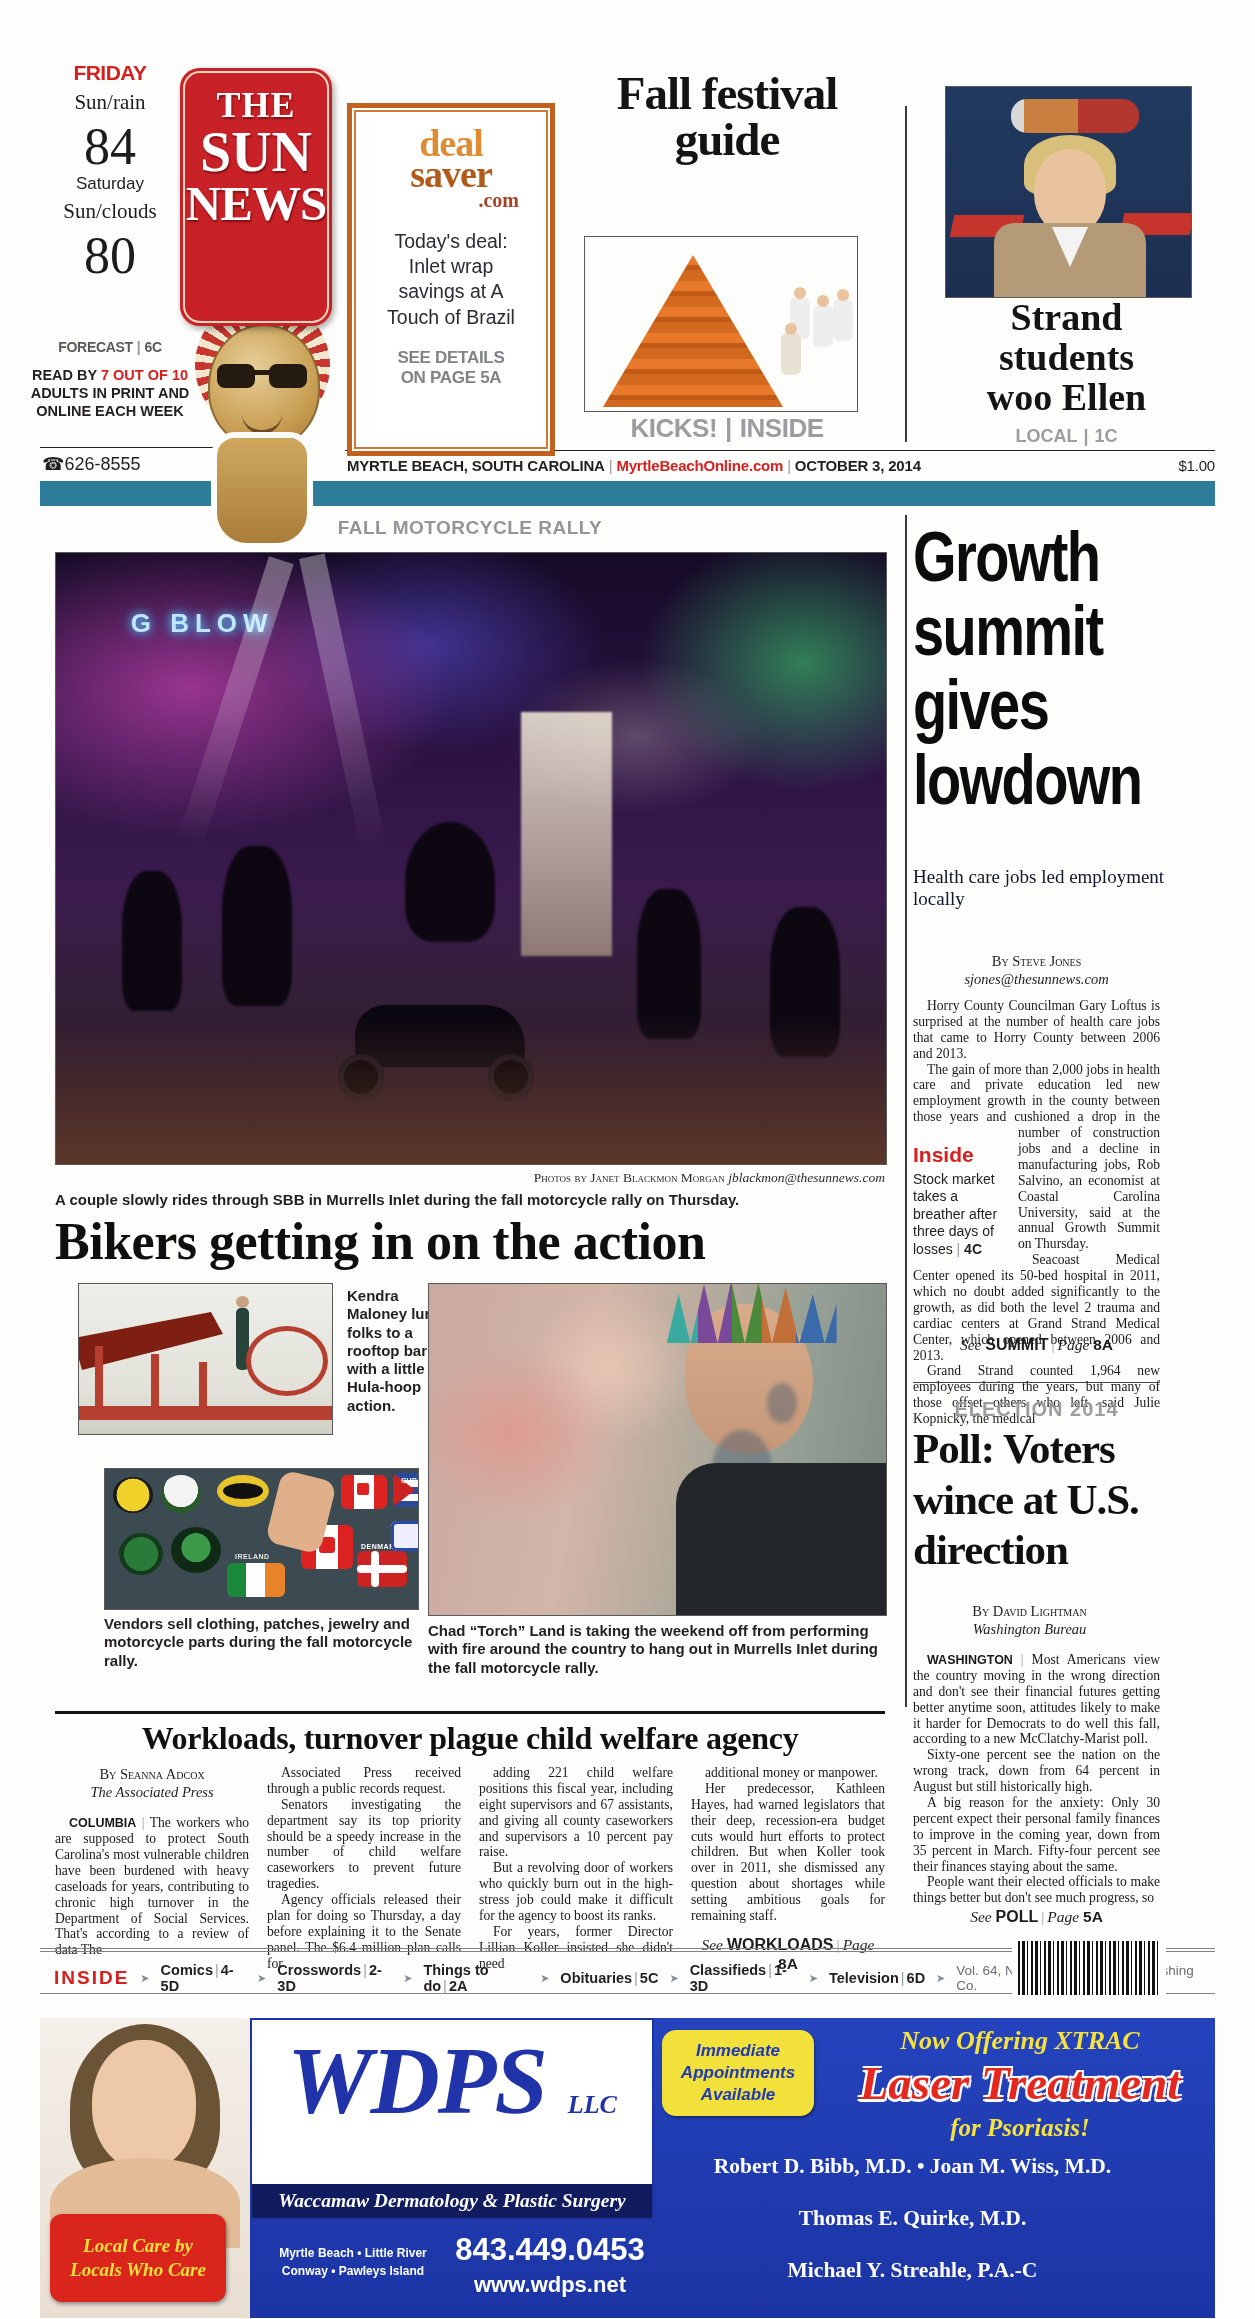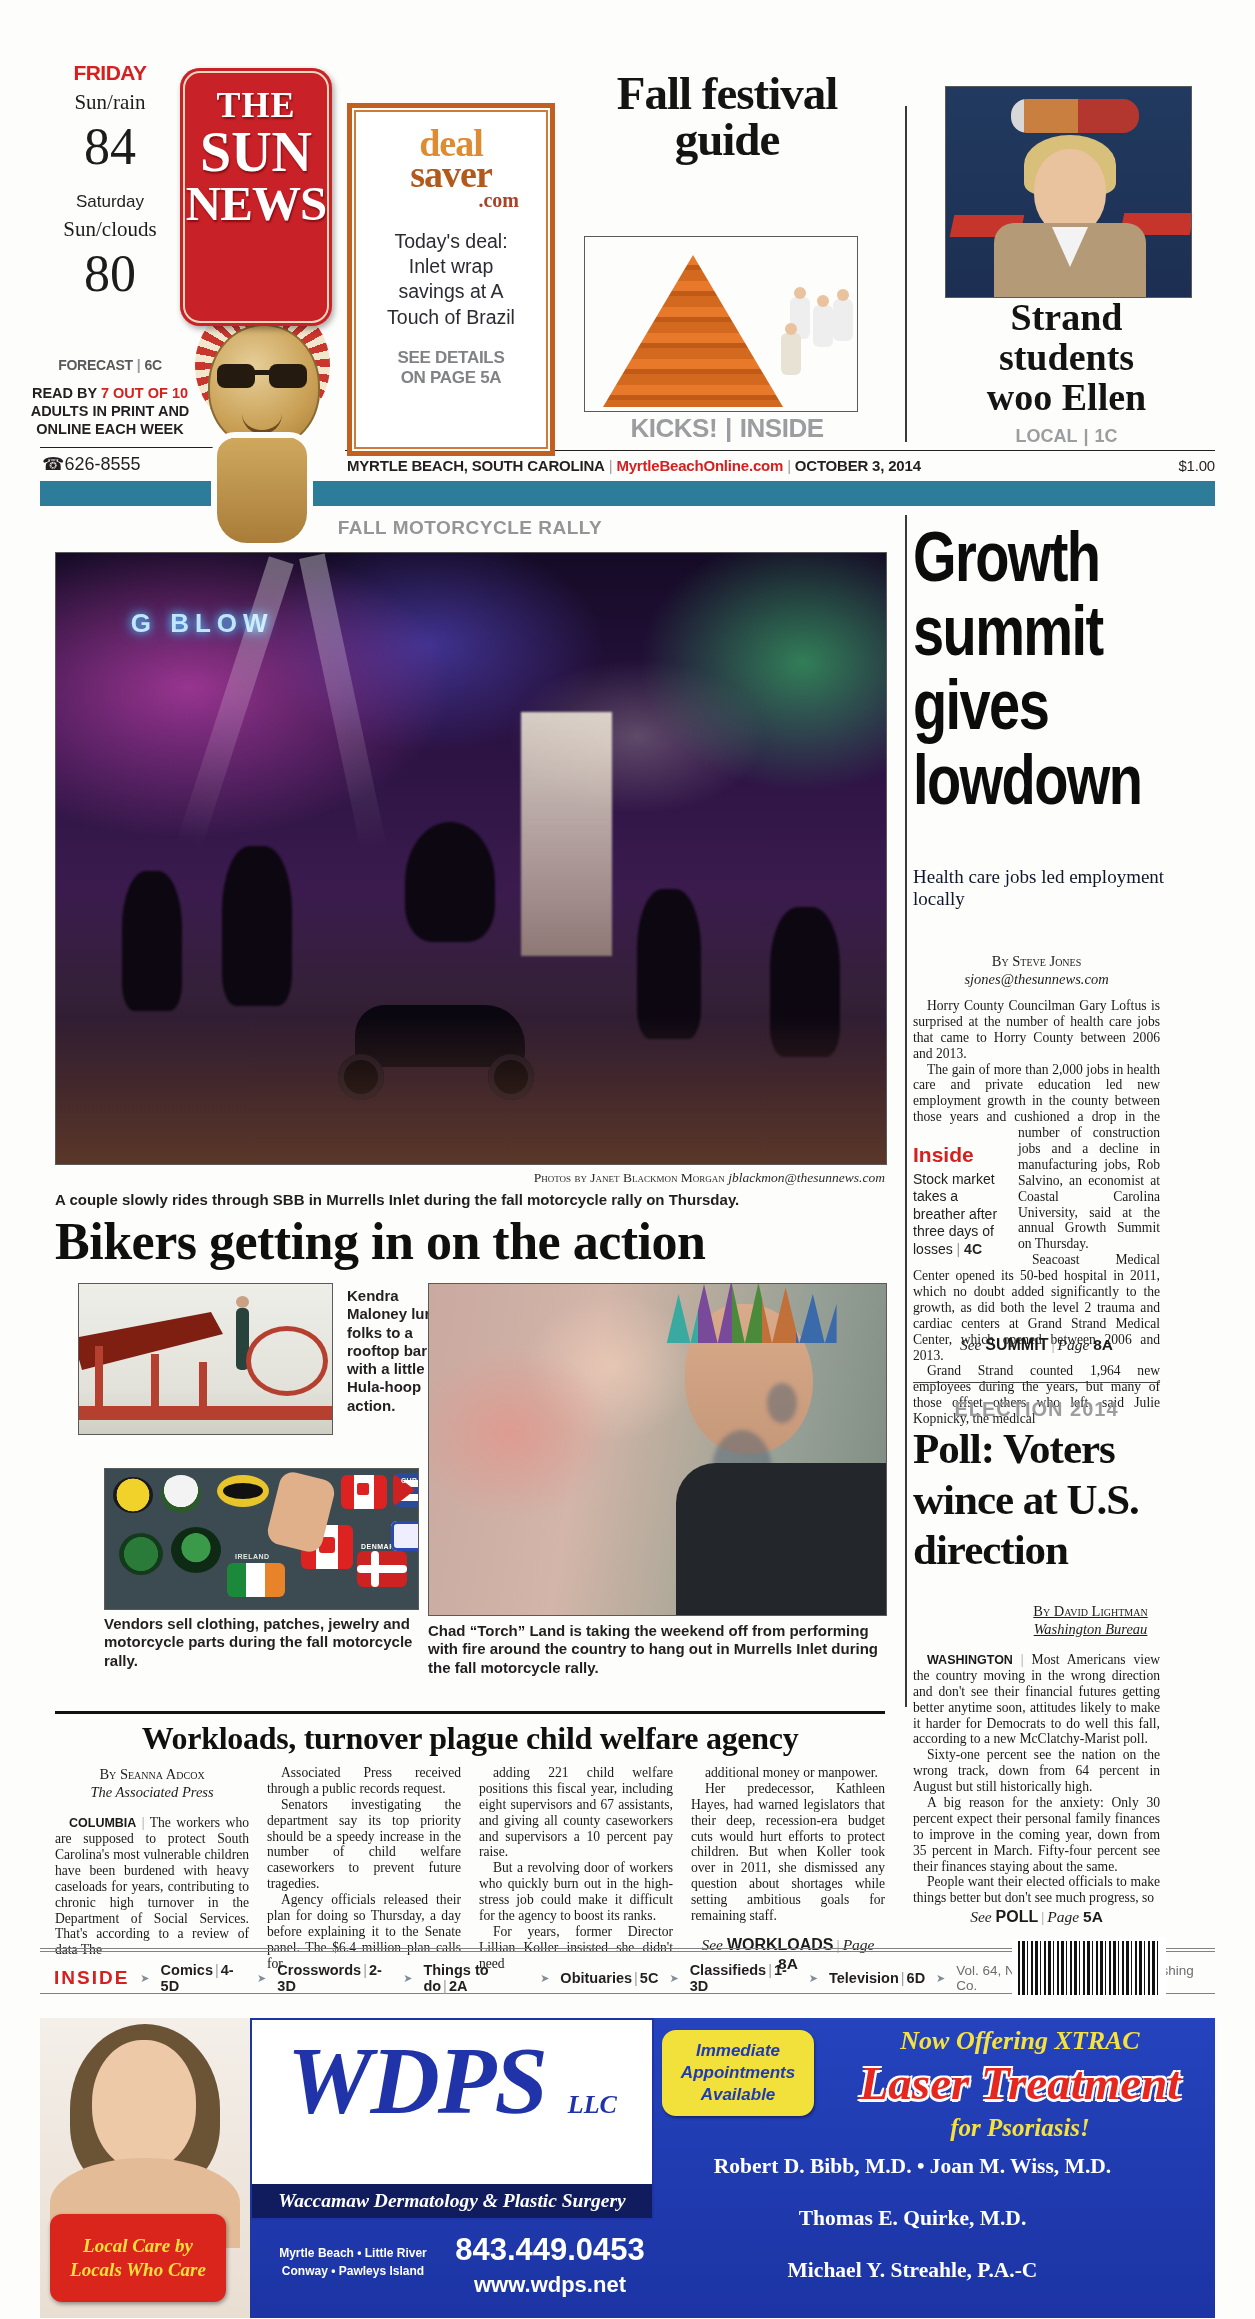--- a/index.html
+++ b/index.html
@@ -10,21 +10,21 @@
   .i{font-style:italic;}
   .sc{font-variant:small-caps;}
   .gray{color:#96989b;}
   .red{color:#d6201f;}
 
   
   .weather{left:30px;top:62px;width:160px;text-align:center;line-height:1;}
   .w-day{font-family:"Liberation Sans",sans-serif;font-weight:bold;font-size:21px;color:#d6201f;letter-spacing:-.5px;}
   .w-cond{font-size:21px;margin-top:9px;}
   .w-temp{font-size:52px;margin-top:8px;}
-  .w-day2{font-family:"Liberation Sans",sans-serif;font-size:17px;margin-top:20px;color:#232323;}
+  .w-day2{font-family:"Liberation Sans",sans-serif;font-size:17px;margin-top:2px;color:#232323;}
   .w-forecast{font-family:"Liberation Sans",sans-serif;font-weight:bold;font-size:14px;color:#58595b;margin-top:58px;letter-spacing:-.3px;}
   .w-read{font-family:"Liberation Sans",sans-serif;font-weight:bold;font-size:14.5px;color:#231f20;margin-top:12px;line-height:1.25;}
   .w-rule{left:40px;top:447px;width:200px;height:0;border-top:1.5px solid #231f20;}
   .w-phone{left:42px;top:453px;font-family:"Liberation Sans",sans-serif;font-size:18px;color:#231f20;}
 
   .plaque{left:180px;top:68px;width:152px;height:258px;background:#c92128;border-radius:20px;
           box-shadow:inset 0 0 0 3px #c92128, inset 0 0 0 5px #f0d8bd, 2px 3px 6px rgba(0,0,0,.35);
           text-align:center;color:#fff;z-index:6;}
   .plaque .t1{font-size:36px;font-weight:bold;margin-top:16px;letter-spacing:1px;text-shadow:1px 2px 2px rgba(80,0,0,.6);}
   .plaque .t2{font-size:56px;font-weight:bold;line-height:.95;text-shadow:1px 2px 2px rgba(80,0,0,.6);}
@@ -147,21 +147,21 @@
   .g-byline{left:913px;top:952px;width:247px;}
   .g-body{left:913px;top:998px;width:247px;}
   .strut{float:left;width:0;height:78px;}
   .insidebox{float:left;clear:left;width:95px;padding:4px 10px 6px 0;background:#fdfdfb;}
   .insidebox .lbl{font-family:"Liberation Sans",sans-serif;font-weight:bold;font-size:21px;color:#d6201f;line-height:1;}
   .insidebox .txt{font-family:"Liberation Sans",sans-serif;font-size:14px;line-height:1.25;color:#222;margin-top:6px;text-align:left;}
   .g-jump{left:913px;top:1336px;width:247px;}
   .rail-rule{left:913px;top:1382px;width:247px;height:0;border-top:1.5px solid #444;}
   .el-kicker{left:913px;top:1398px;width:247px;text-align:center;font-family:"Liberation Sans",sans-serif;font-weight:bold;font-size:20px;color:#9b9da0;letter-spacing:1px;}
   .el-head{left:913px;top:1424px;width:252px;font-weight:bold;font-size:43px;line-height:1.18;color:#101010;letter-spacing:-1px;}
-  .el-byline{left:967px;top:1602px;width:247px;text-decoration:underline;}
+  .el-byline{left:906px;top:1602px;width:247px;}
   .el-body{left:913px;top:1652px;width:247px;}
   .el-jump{left:913px;top:1908px;width:247px;}
   .barcode{left:1012px;top:1938px;width:142px;height:54px;background:#fff;padding:3px 6px;z-index:5;}
   .barcode .bars{width:100%;height:100%;background:repeating-linear-gradient(90deg,#111 0 2px,#fff 2px 4px,#111 4px 7px,#fff 7px 9px,#111 9px 10px,#fff 10px 13px);}
 
   
   .strip{left:40px;top:1948px;width:1175px;height:44px;border-top:1px solid #808285;border-bottom:1px solid #808285;}
   .strip .inner-rule{height:0;border-top:1px solid #808285;margin-top:2px;}
   .strip-row{display:flex;align-items:center;gap:11px;padding:10px 14px 0;font-family:"Liberation Sans",sans-serif;font-size:14.5px;color:#231f20;}
   .strip-label{color:#d6201f;font-weight:bold;font-size:19px;letter-spacing:2px;}

